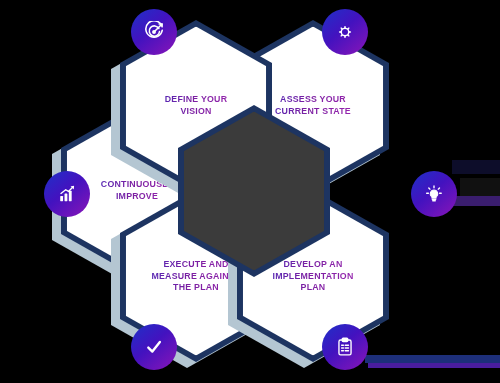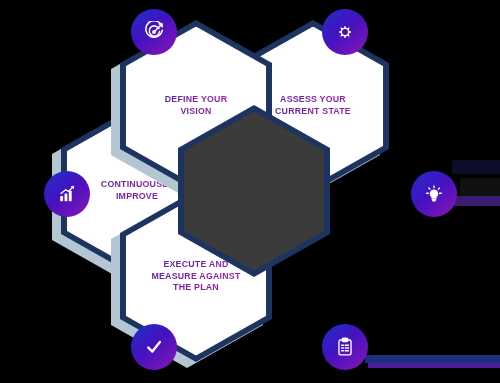--- a/index.html
+++ b/index.html
@@ -132,20 +132,29 @@
   <div class="hex" style="left:120px;top:190px;">
     <div class="shadow"></div>
     <div class="body"></div>
     <div class="inner">
       <div class="hex-label">EXECUTE AND
 MEASURE AGAINST
 THE PLAN</div>
     </div>
   </div>
 
+  <div class="hex" style="left:237px;top:190px;">
+    <div class="shadow"></div>
+    <div class="body"></div>
+    <div class="inner">
+      <div class="hex-label">DEVELOP AN
+IMPLEMENTATION
+PLAN</div>
+    </div>
+  </div>
 
   <div class="hex center" style="left:178px;top:105px;z-index:3;">
     <div class="body"></div>
     <div class="inner">
       <div class="hex-label"></div>
     </div>
   </div>
 
   <div class="badge" style="left:131px;top:9px;">
     <svg viewBox="0 0 24 24" fill="none" stroke="#ffffff" stroke-width="1.7" stroke-linecap="round">

